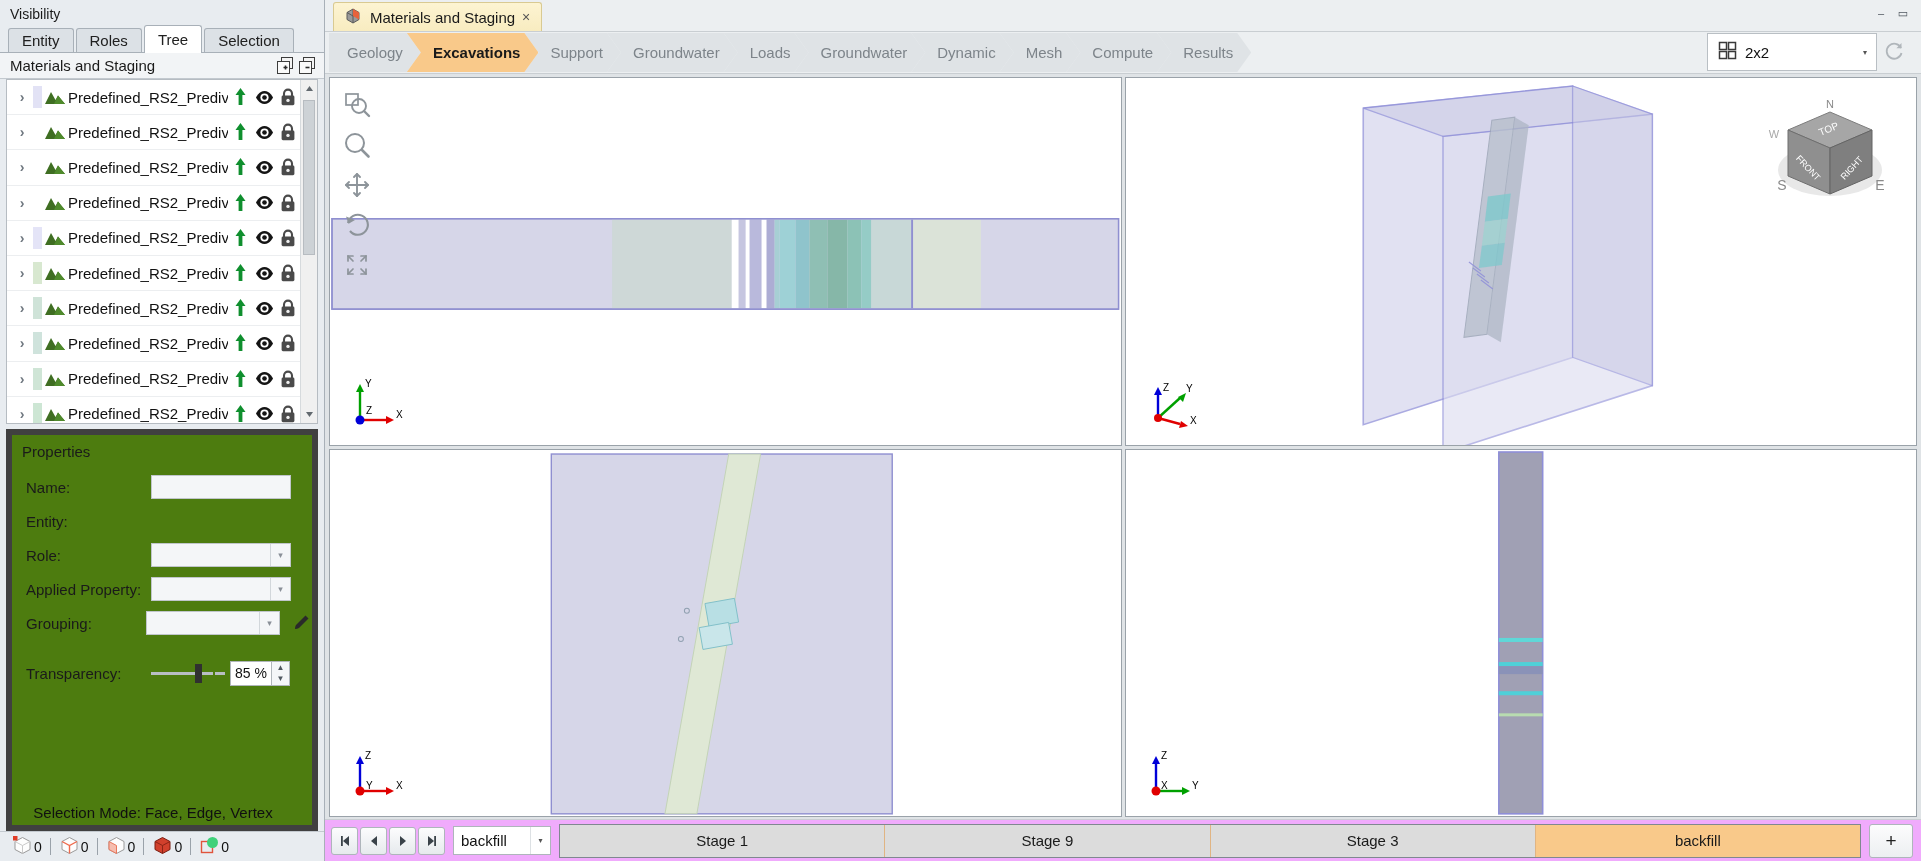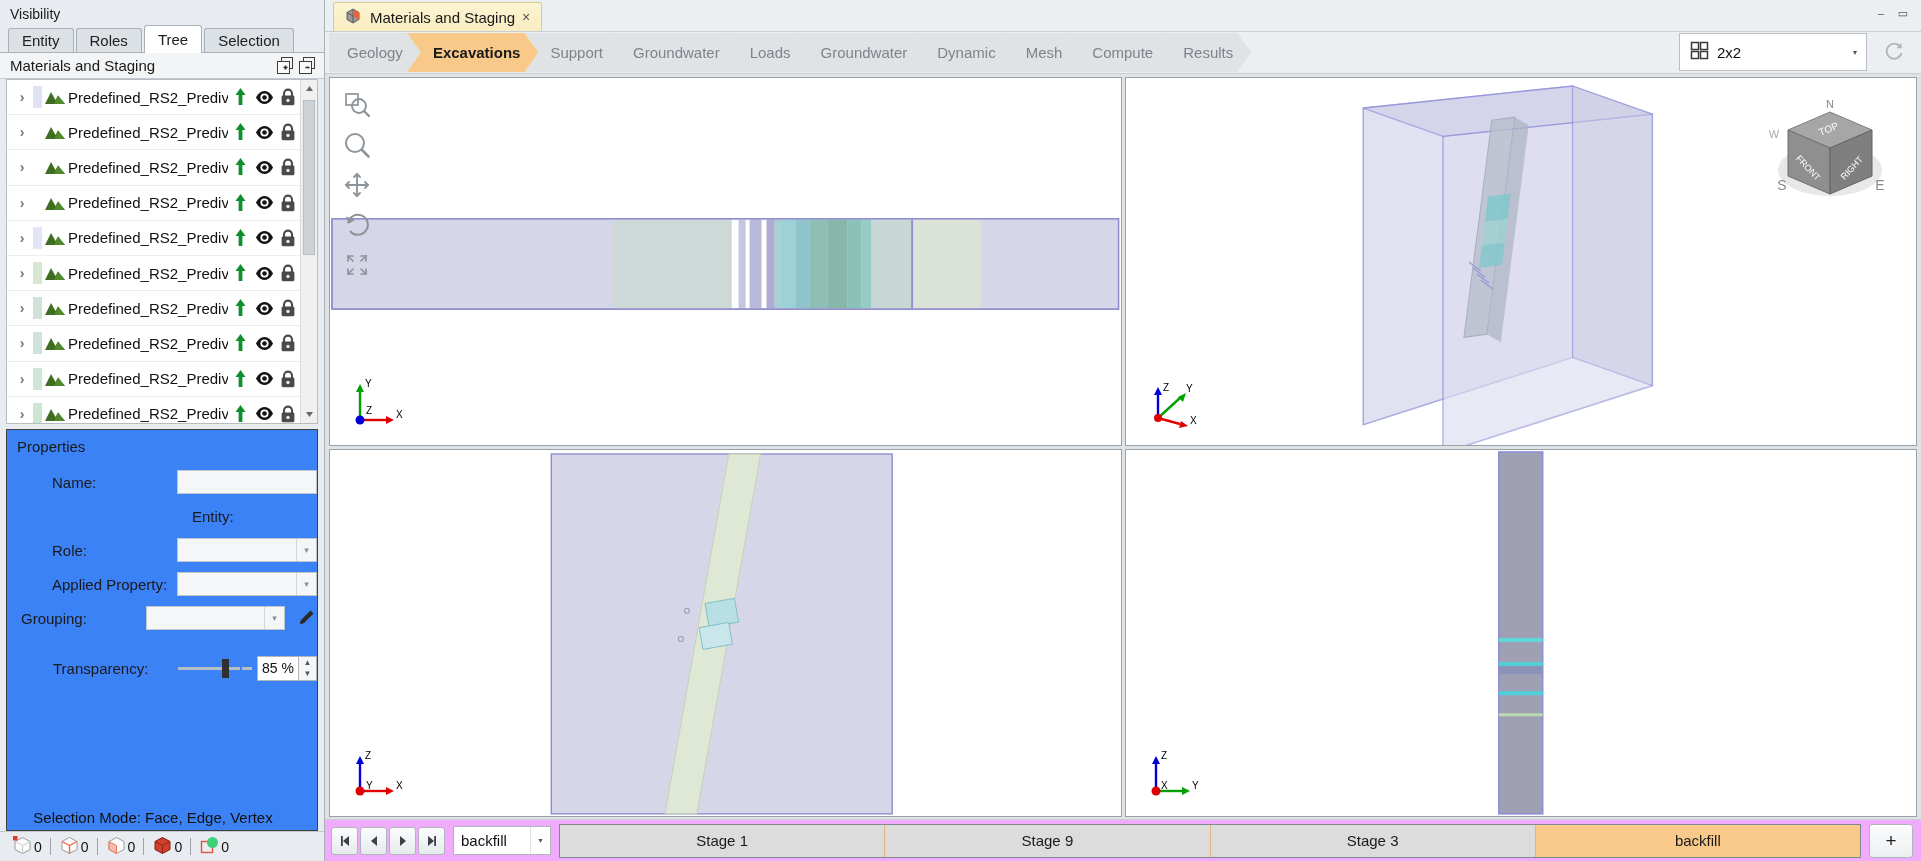--- a/index.html
+++ b/index.html
@@ -93,26 +93,26 @@
     position: absolute; right: 0; top: 0; bottom: 0; width: 17px;
     background: #f0f0f0; border-left: 1px solid #d6dadd;
   }
   .ts-btn { height: 17px; display:flex; align-items:center; justify-content:center; background:#f0f0f0; cursor:pointer;}
   .ts-thumb { position:absolute; left:2px; right:2px; top:20px; height: 155px; background: #cdd2d6; border:1px solid #b7bcc1; cursor:pointer; }
 
   
   .props {
     flex: 1;
     margin: 5px 6px 0 6px;
-    background: #3b82f6;
-    border: 1px solid #404040;
+    background: #4d7c0f;
+    border: 6px solid #404040;
     display: flex; flex-direction: column;
   }
   .props-title { padding: 8px 0 10px 10px; font-size: 15px; color: #1a1a1a; }
-  .prop-row { display: flex; align-items: center; height: 34px; padding-left: 14px; justify-content: flex-end; }
+  .prop-row { display: flex; align-items: center; height: 34px; padding-left: 14px; }
   .prop-label { width: 125px; font-size: 15px; color: #1a1a1a; }
   .prop-input {
     width: 140px; height: 24px;
     background: #f4f6f8; border: 1px solid #c0c6cb;
   }
   .prop-combo {
     width: 140px; height: 24px;
     background: #f4f6f8; border: 1px solid #c0c6cb;
     display: flex; align-items: center;
   }
@@ -193,22 +193,22 @@
     margin-left: -14px;
     cursor: pointer;
     clip-path: polygon(0 0, calc(100% - 14px) 0, 100% 50%, calc(100% - 14px) 100%, 0 100%, 14px 50%);
   }
   .wf:first-child { margin-left: 0; padding-left: 18px;
     clip-path: polygon(0 0, calc(100% - 14px) 0, 100% 50%, calc(100% - 14px) 100%, 0 100%); }
   .wf.active {
     background: #f9c98a; color: #1a1a1a; font-weight: bold; z-index: 3;
   }
   .layout-combo {
-    margin-left: auto; margin-right: 10px;
-    width: 188px; height: 38px;
+    margin-left: auto; 
+    width: 170px; height: 38px;
     background: #ffffff; border: 1px solid #b9bfc4;
     display: flex; align-items: center; gap: 8px; padding-left: 10px;
     font-size: 15px; color: #111;
     cursor: pointer;
   }
   .layout-combo .lc-arrow {
     margin-left: auto; width: 22px; height: 36px;
     display:flex;align-items:center;justify-content:center;
     font-size: 8px; color: #555;
   }

